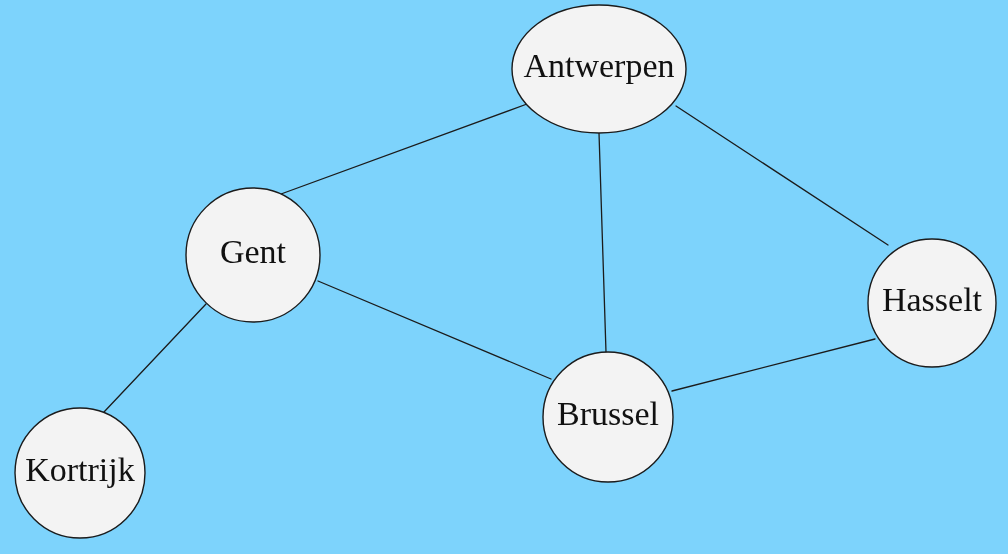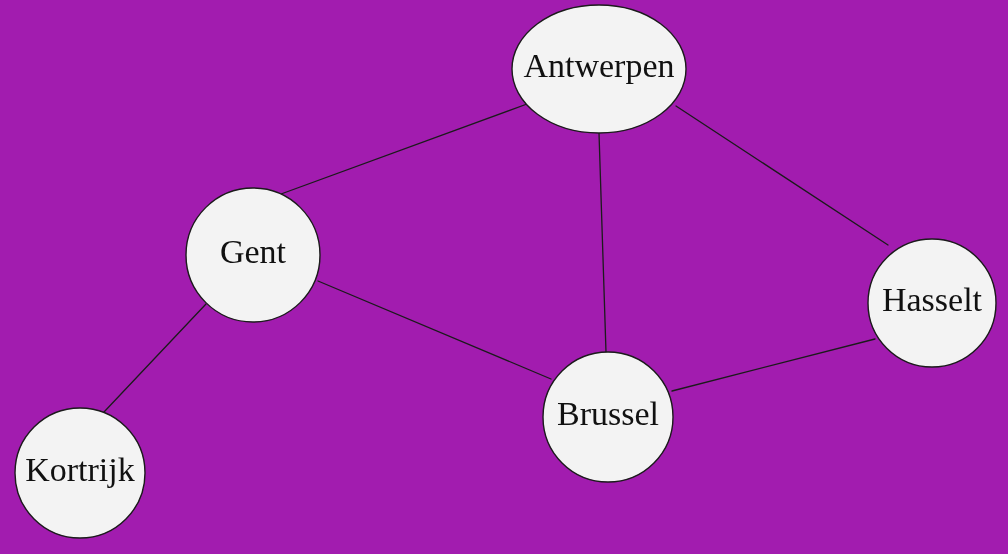--- a/index.html
+++ b/index.html
@@ -45,21 +45,21 @@
     font-size: 34px;
     text-anchor: middle;
     dominant-baseline: middle;
     paint-order: stroke;
     white-space: pre;
   }
 </style>
 </head>
 <body style="background: rgb(243, 243, 243);">
 
-<div id="graph-canvas" style="background: #a21caf;">
+<div id="graph-canvas" style="background: #7dd3fc;">
   <svg id="graph-svg" viewBox="0 0 1008 554">
 
     <g>
       <line class="graph-edge" x1="281" y1="194" x2="527" y2="104" style="stroke: rgb(27, 27, 27); stroke-width: 1.3;"></line>
       <line class="graph-edge" x1="676" y1="106" x2="888" y2="245" style="stroke: rgb(27, 27, 27); stroke-width: 1.3;"></line>
       <line class="graph-edge" x1="599" y1="133" x2="606" y2="352" style="stroke: rgb(27, 27, 27); stroke-width: 1.3;"></line>
       <line class="graph-edge" x1="318" y1="281" x2="551" y2="379" style="stroke: rgb(27, 27, 27); stroke-width: 1.3;"></line>
       <line class="graph-edge" x1="672" y1="391" x2="875" y2="339" style="stroke: rgb(27, 27, 27); stroke-width: 1.3;"></line>
       <line class="graph-edge" x1="206" y1="304" x2="104" y2="412" style="stroke: rgb(27, 27, 27); stroke-width: 1.3;"></line>
     </g>

